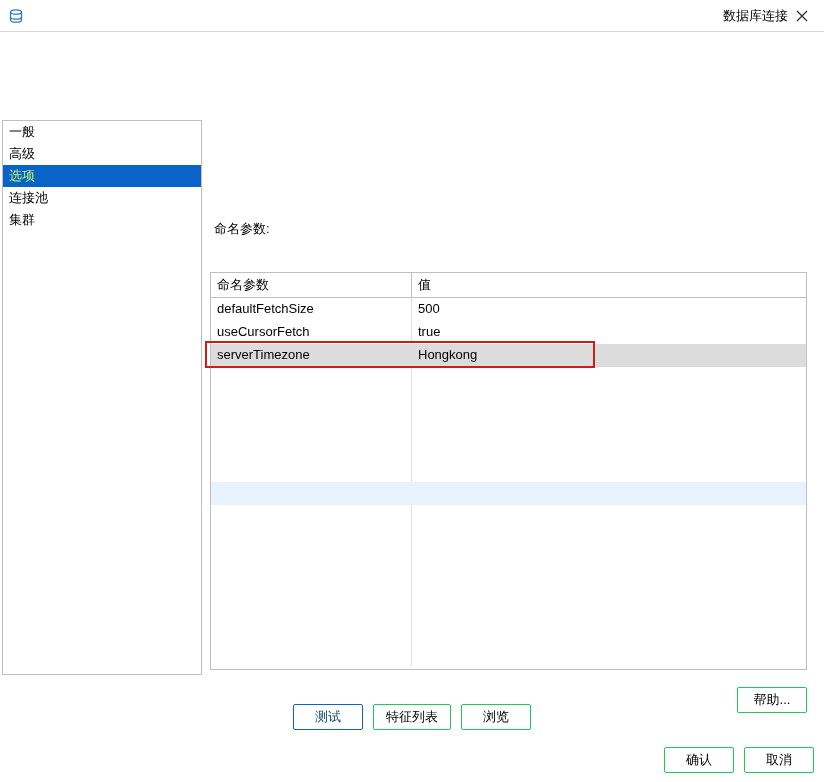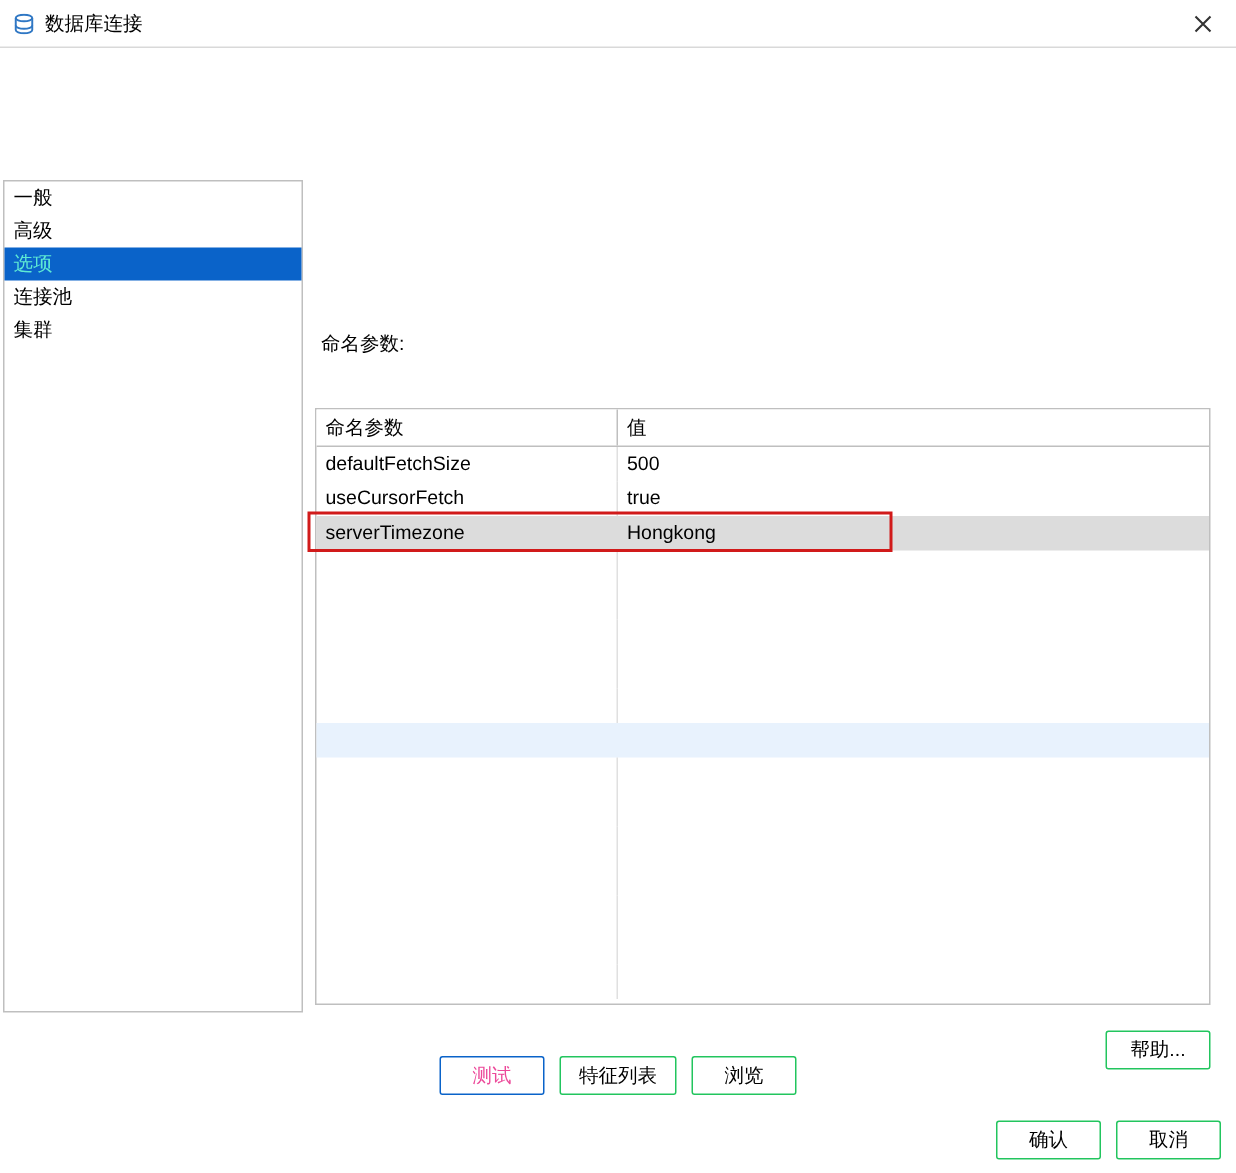--- a/index.html
+++ b/index.html
@@ -17,21 +17,21 @@
     display: flex;
     align-items: center;
     padding: 0 8px;
     border-bottom: 1px solid #d9d9d9;
   }
   .titlebar .db-icon {
     width: 16px; height: 16px;
     margin-right: 6px;
     display: flex; align-items: center; justify-content: center;
   }
-  .titlebar .title { flex: 1; }
+  .titlebar .title { flex: 1; text-align: right; }
   .titlebar .close {
     width: 28px; height: 28px;
     display: flex; align-items: center; justify-content: center;
     cursor: pointer;
     font-size: 16px;
     color: #333;
   }
   .body-area {
     position: relative;
     height: 658px; 
@@ -44,21 +44,21 @@
     border: 1px solid #bfbfbf;
     background: #fff;
   }
   .sidebar-item {
     padding: 2px 6px;
     white-space: nowrap;
     cursor: pointer;
   }
   .sidebar-item.selected {
     background: #0a63c9;
-    color: #5eead4;
+    color: #bef264;
   }
   .content {
     position: absolute;
     left: 210px; top: 100px;
     right: 2px; bottom: 3px;
   }
   .section-label {
     position: absolute;
     left: 4px; top: 88px;
   }
@@ -110,21 +110,21 @@
     min-width: 70px;
     height: 26px;
     padding: 0 12px;
     border: 1px solid #22c55e;
     background: #fff;
     cursor: pointer;
     border-radius: 2px;
     font-family: inherit;
     font-size: 13px;
   }
-  .btn.primary { border-color: #0a63c9; color: #ec4899; }
+  .btn.primary { border-color: #0a63c9; color: #0c4a6e; }
   .mid-buttons {
     position: absolute;
     left: 0; right: 0;
     top: 700px;
     height: 34px;
     display: flex;
     justify-content: center;
     gap: 10px;
     align-items: center;
   }

